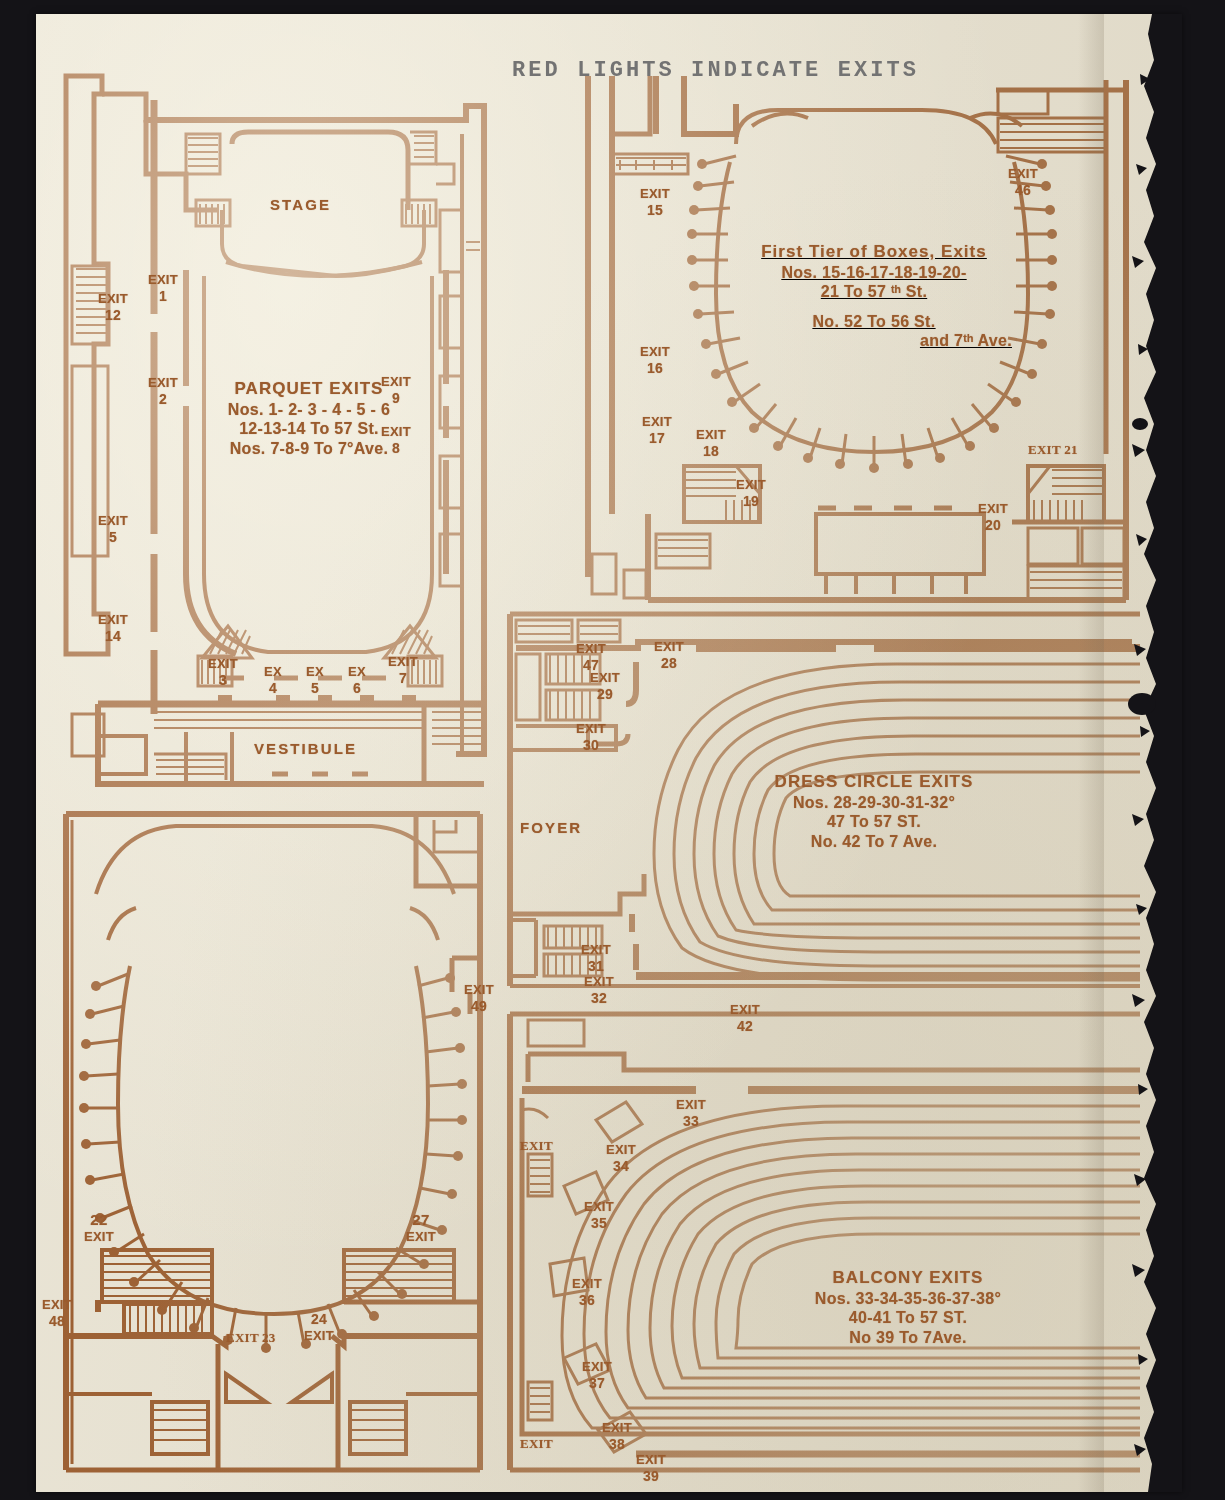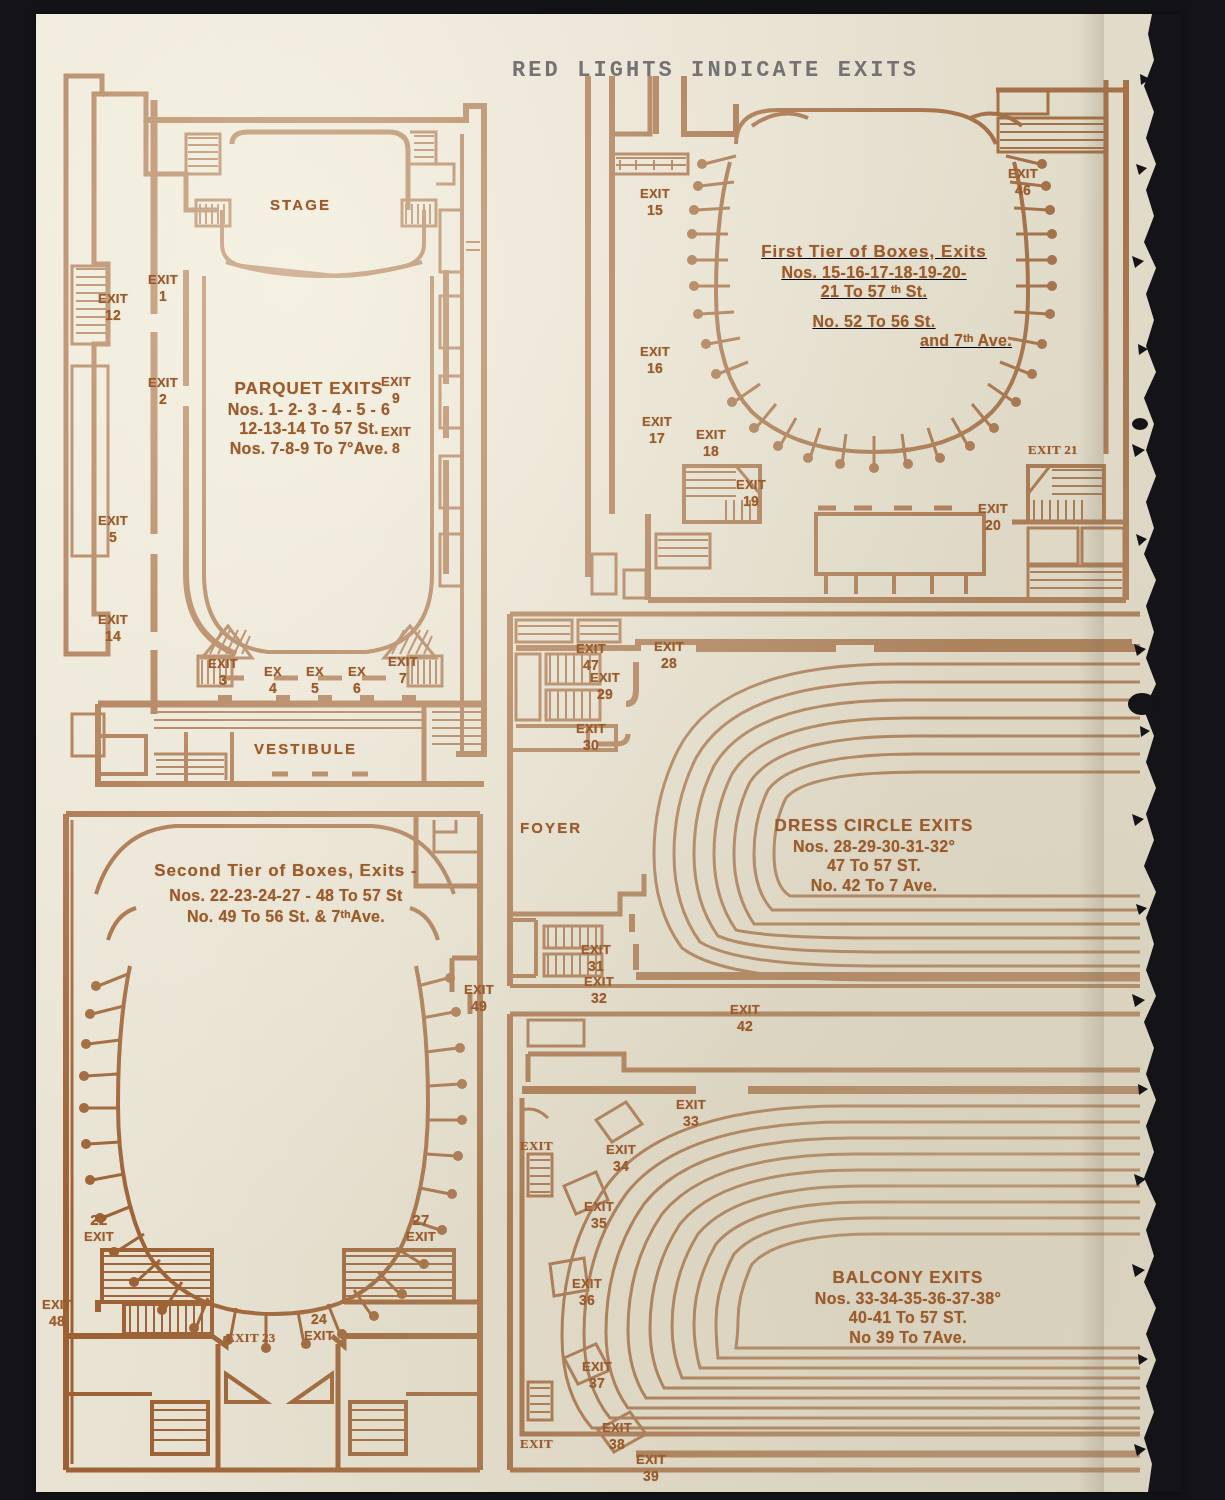--- a/index.html
+++ b/index.html
@@ -624,21 +624,21 @@
       <span>EXIT</span>
       <span>21</span>
     </div>
     <div class="label exit-lbl" style="left:942px;top:487px;">
       <span>EXIT</span>
       <span class="n">20</span>
     </div>
 
     <div class="label roomname" style="left:484px;top:805px;">FOYER</div>
 
-    <div class="txtblock" style="left:688px;top:802px;width:300px;">
+    <div class="txtblock" style="left:688px;top:758px;width:300px;">
       <div class="label blocktitle" style="position:relative;">DRESS CIRCLE EXITS</div>
       <div class="label blockline" style="position:relative;">Nos. 28-29-30-31-32°</div>
       <div class="label blockline" style="position:relative;">47 To 57 ST.</div>
       <div class="label blockline" style="position:relative;">No. 42 To 7 Ave.</div>
     </div>
 
     <div class="label exit-lbl" style="left:540px;top:627px;">
       <span>EXIT</span>
       <span class="n">47</span>
     </div>
@@ -702,25 +702,20 @@
       <span>EXIT</span>
       <span class="n">39</span>
     </div>
     <div class="label exit-inline" style="left:484px;top:1124px;">
       <span>EXIT</span>
     </div>
     <div class="label exit-inline" style="left:484px;top:1422px;">
       <span>EXIT</span>
     </div>
 
-    <div class="txtblock" style="left:90px;top:847px;width:320px;">
-      <div class="label blocktitle" style="position:relative;">Second Tier of Boxes, Exits -</div>
-      <div class="label blockline" style="position:relative;margin-top:4px;">Nos. 22-23-24-27 - 48 To 57 St</div>
-      <div class="label blockline" style="position:relative;margin-top:2px;">No. 49 To 56 St. &amp; 7ᵗʰAve.</div>
-    </div>
 
     <div class="label exit-lbl" style="left:428px;top:968px;">
       <span>EXIT</span>
       <span class="n">49</span>
     </div>
     <div class="label exit-lbl" style="left:48px;top:1197px;">
       <span class="n" style="font-size:15px;">22</span>
       <span>EXIT</span>
     </div>
     <div class="label exit-lbl" style="left:370px;top:1197px;">

